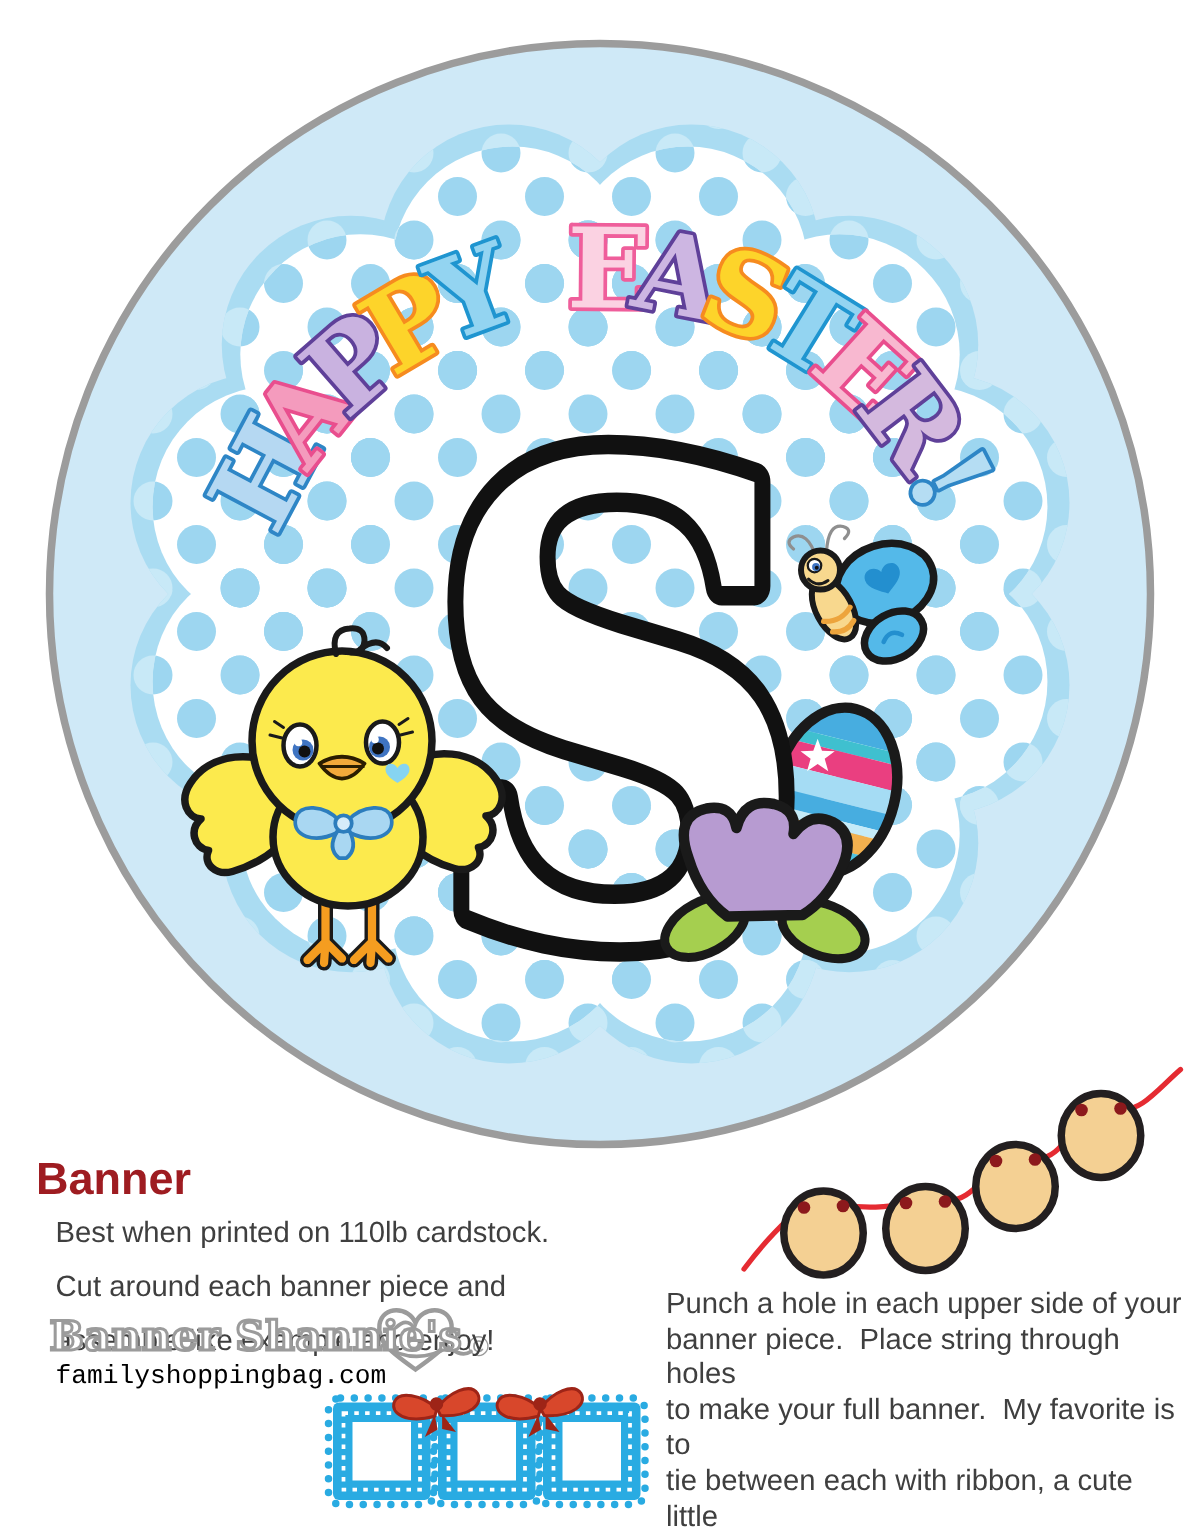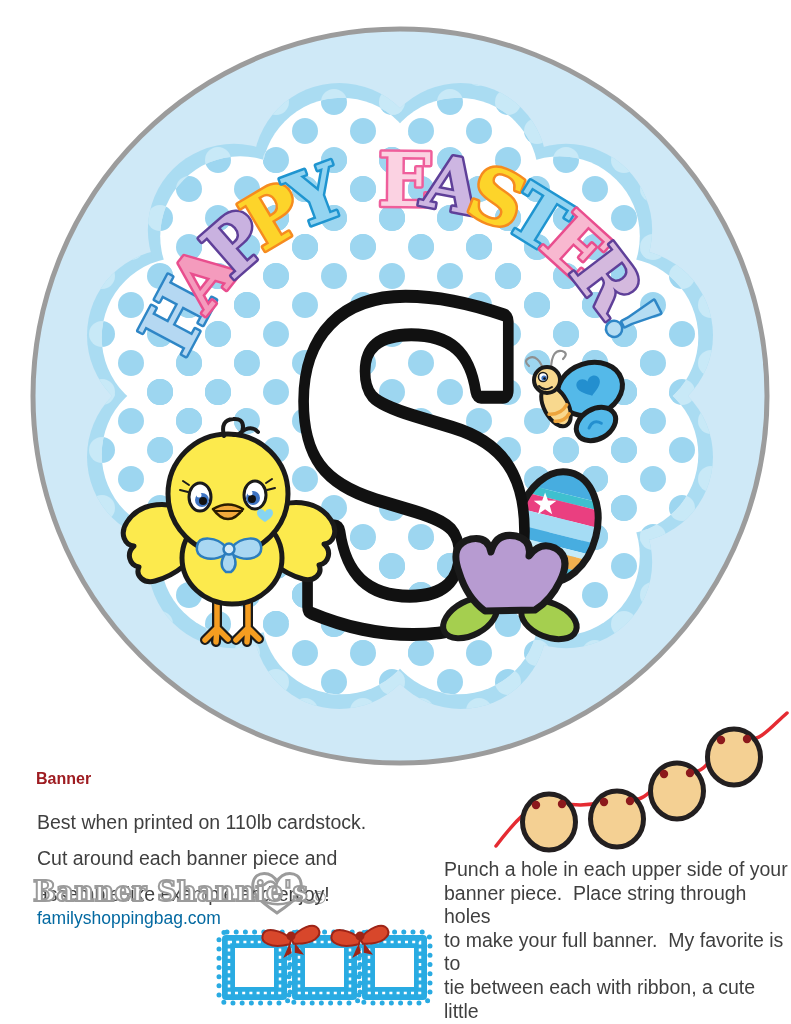--- a/index.html
+++ b/index.html
@@ -1,24 +1,24 @@
 <!DOCTYPE html>
 <html><head>
 <meta charset="utf-8">
 <style>
   html,body{margin:0;padding:0;background:#ffffff;}
   .page{position:relative;width:791px;height:1024px;background:#ffffff;overflow:hidden;
         font-family:"Liberation Sans",sans-serif;}
   .page svg.art{position:absolute;left:0;top:0;}
   .txt{position:absolute;z-index:2;color:#3f3f3f;}
-  .banner-title{left:36px;top:770px;font-size:16px;font-weight:bold;color:#9e1c21;}
+  .banner-title{left:24px;top:770px;font-size:30px;font-weight:bold;color:#9e1c21;}
   .banner-body{left:37px;top:804px;font-size:19.5px;line-height:36px;white-space:pre-wrap;}
   .logo-name{left:33px;top:876px;font-size:27px;font-weight:bold;letter-spacing:.5px;
              color:#ffffff;-webkit-text-stroke:2px #9b9b9b;font-family:"DejaVu Serif",serif;}
-  .site{left:37px;top:908px;font-size:17.5px;color:#0369a1;}
+  .site{left:37px;top:908px;font-size:17.5px;color:#000000;font-family:Liberation Mono, monospace;}
   .right-par{left:444px;top:858px;width:350px;font-size:19.5px;line-height:23.6px;white-space:pre-wrap;}
 </style>
 </head>
 <body>
 
 <div class="page">
 
   <svg class="art" width="791" height="1024" viewBox="0 0 791 1024">
     <defs>
       <pattern id="dots-white" patternUnits="userSpaceOnUse" width="58" height="58">

